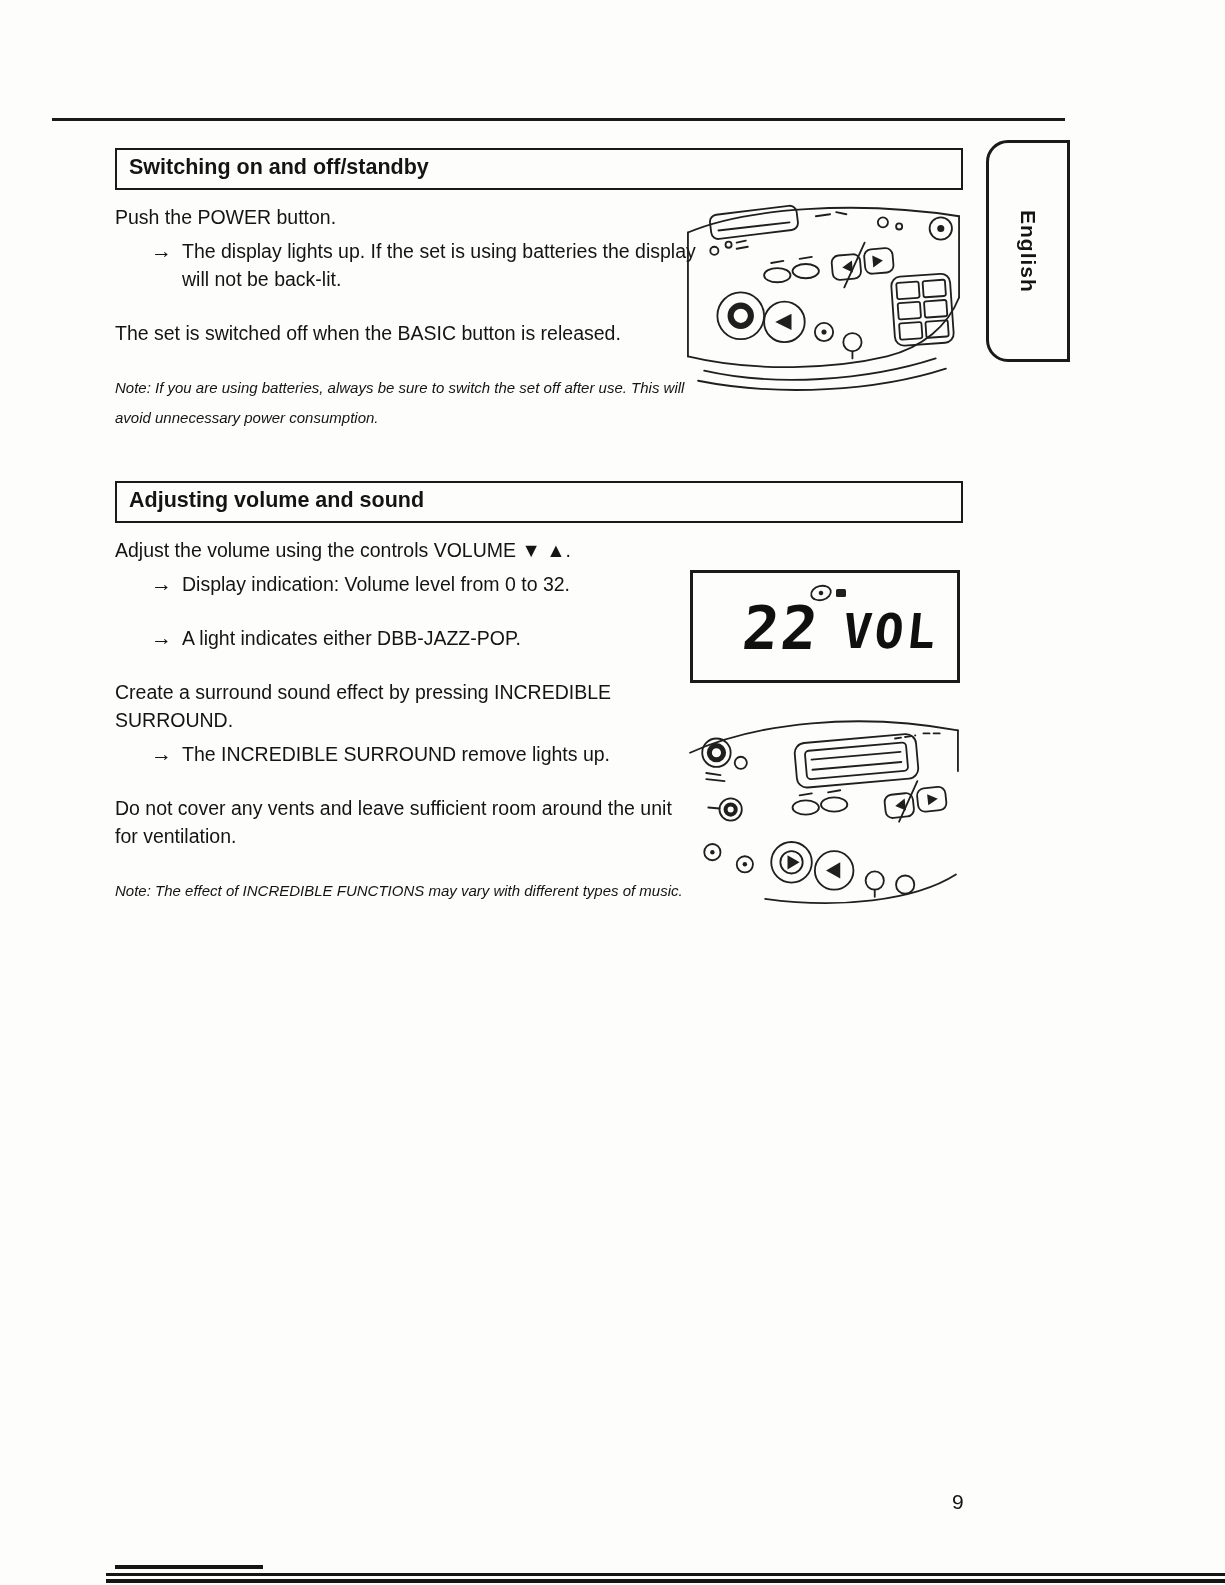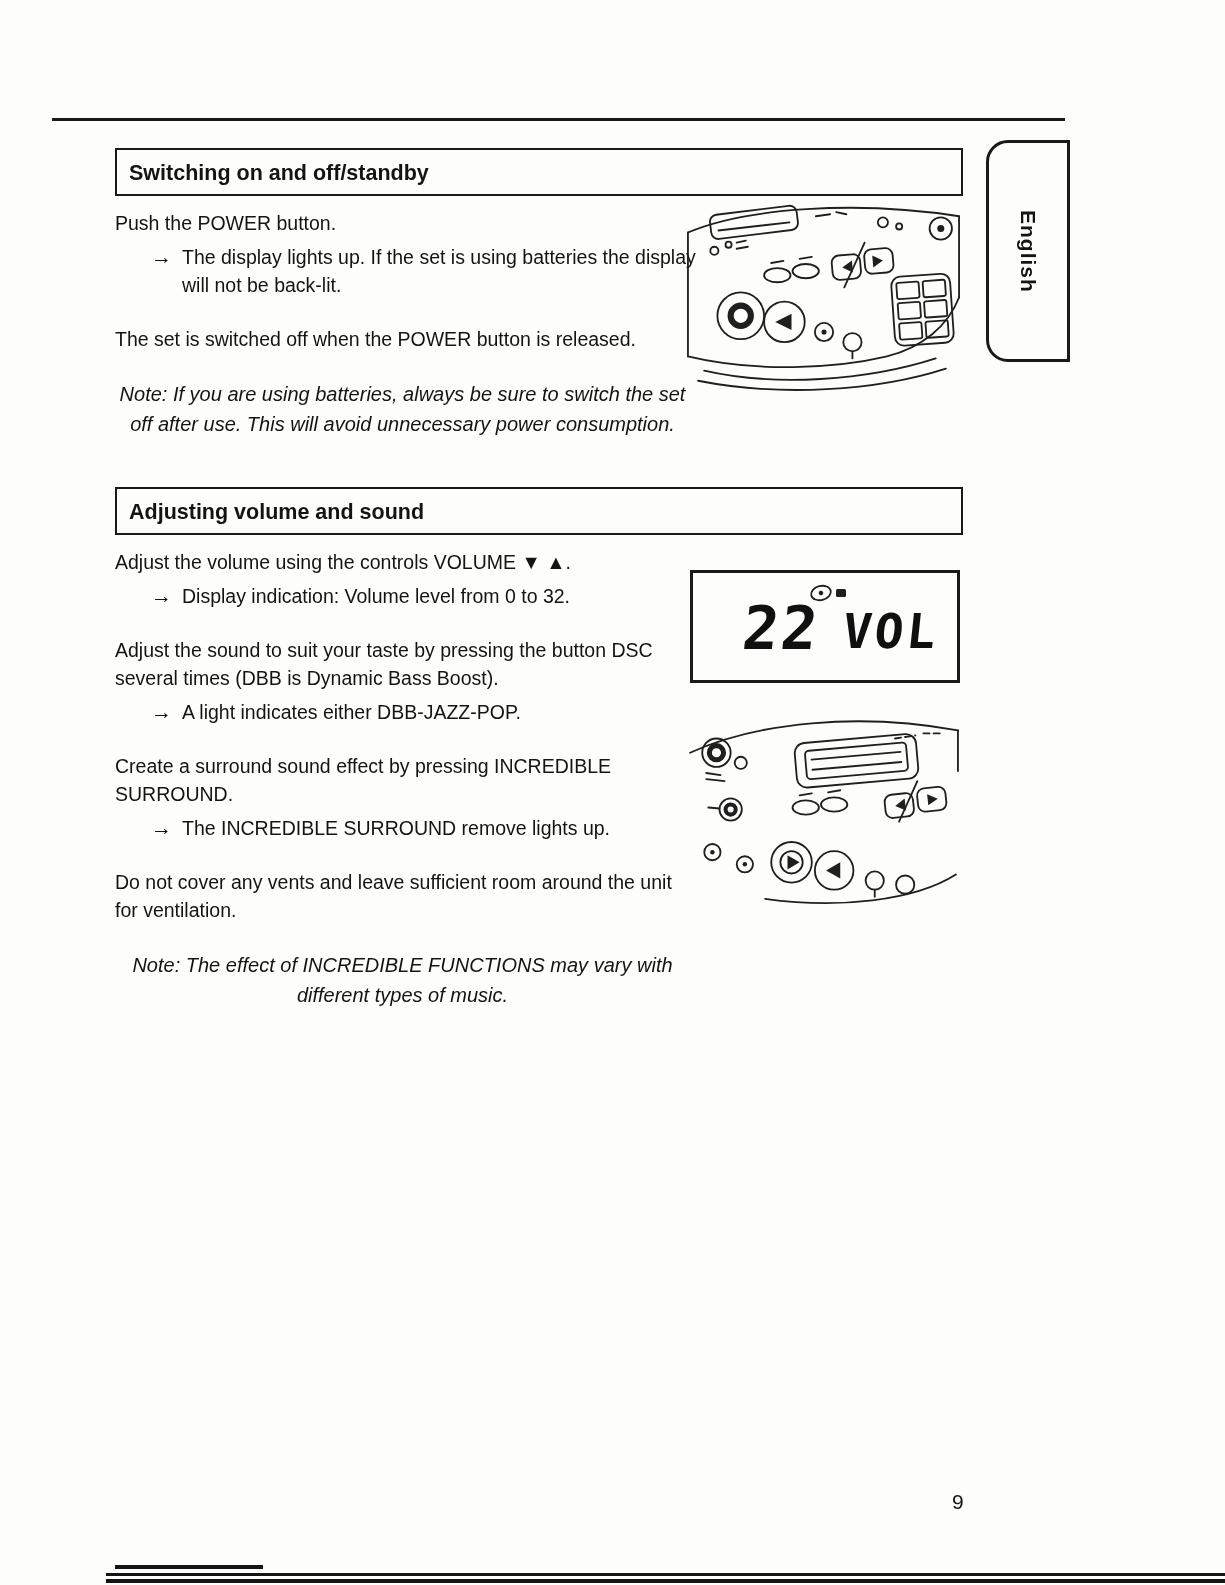--- a/index.html
+++ b/index.html
@@ -16,36 +16,36 @@
   .title {
     position: absolute; top: 64px; right: 252px;
     font-size: 37px; font-weight: bold; letter-spacing: 1px;
     color: #0d0d0d;
   }
   .rule { position: absolute; left: 52px; top: 118px; width: 1013px; height: 3px; background: #1a1a1a; }
 
   .content { position: absolute; left: 115px; top: 148px; width: 848px; }
   .sec-box {
     border: 2.5px solid #1a1a1a;
-    padding: 11px 12px 8px;
+    padding: 5px 12px 8px;
     font-size: 21.5px; font-weight: bold;
     margin-bottom: 13px;
     background: #fdfdfb;
   }
   .p { font-size: 19.5px; line-height: 28px; max-width: 582px; margin-bottom: 26px; }
   .tight { margin-bottom: 6px; }
   .bullet {
     display: flex; gap: 10px;
     padding-left: 36px;
     max-width: 582px;
     font-size: 19.5px; line-height: 28px;
     margin-bottom: 26px;
   }
   .arrow { font-weight: bold; flex: 0 0 auto; font-size: 21px; }
-  .note { font-style: italic; font-size: 20px; line-height: 30px; max-width: 575px; margin-bottom: 26px; text-align: center; }
+  .note { font-style: italic; font-size: 15px; line-height: 30px; max-width: 575px; margin-bottom: 26px; }
   .gap-before { margin-top: 48px; }
 
   .lang-tab {
     position: absolute; left: 986px; top: 140px;
     width: 84px; height: 222px;
     border: 3px solid #1a1a1a;
     border-radius: 22px 0 0 22px;
     display: flex; align-items: center; justify-content: center;
     background: #fdfdfb;
   }
@@ -103,33 +103,32 @@
 
     <div class="sec-box">
       <span>Switching on and off/standby</span>
     </div>
 
     <p class="p tight">Push the POWER button.</p>
     <div class="bullet">
       <span class="arrow">→</span>
       <span>The display lights up. If the set is using batteries the display will not be back-lit.</span>
     </div>
-    <p class="p">The set is switched off when the POWER button is released.</p>
+    <p class="p">The set is switched off when the BASIC button is released.</p>
     <p class="note">Note: If you are using batteries, always be sure to switch the set off after use. This will avoid unnecessary power consumption.</p>
 
     <div class="sec-box gap-before">
       <span>Adjusting volume and sound</span>
     </div>
 
     <p class="p tight">Adjust the volume using the controls VOLUME ▼ ▲.</p>
     <div class="bullet">
       <span class="arrow">→</span>
       <span>Display indication: Volume level from 0 to 32.</span>
     </div>
-    <p class="p tight">Adjust the sound to suit your taste by pressing the button DSC several times (DBB is Dynamic Bass Boost).</p>
     <div class="bullet">
       <span class="arrow">→</span>
       <span>A light indicates either DBB-JAZZ-POP.</span>
     </div>
     <p class="p tight">Create a surround sound effect by pressing INCREDIBLE SURROUND.</p>
     <div class="bullet">
       <span class="arrow">→</span>
       <span>The INCREDIBLE SURROUND remove lights up.</span>
     </div>
     <p class="p">Do not cover any vents and leave sufficient room around the unit for ventilation.</p>

